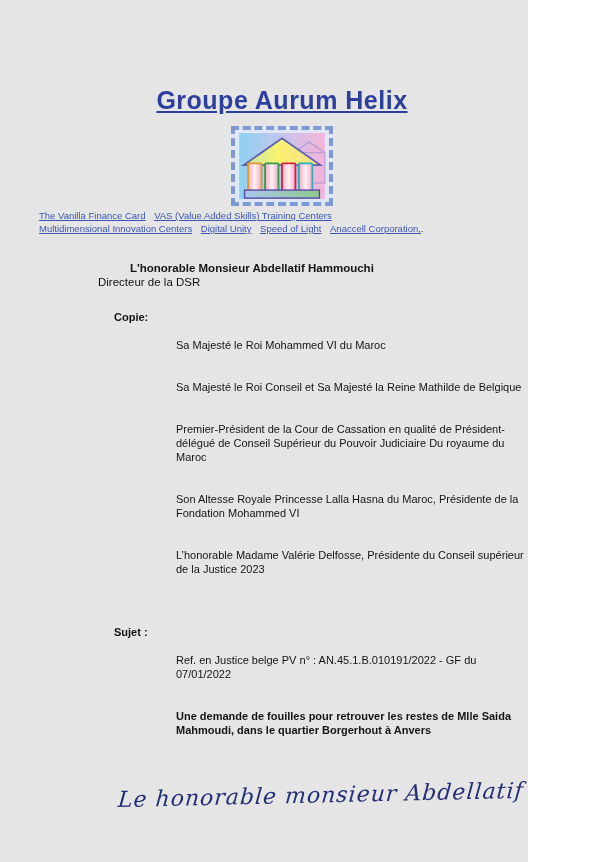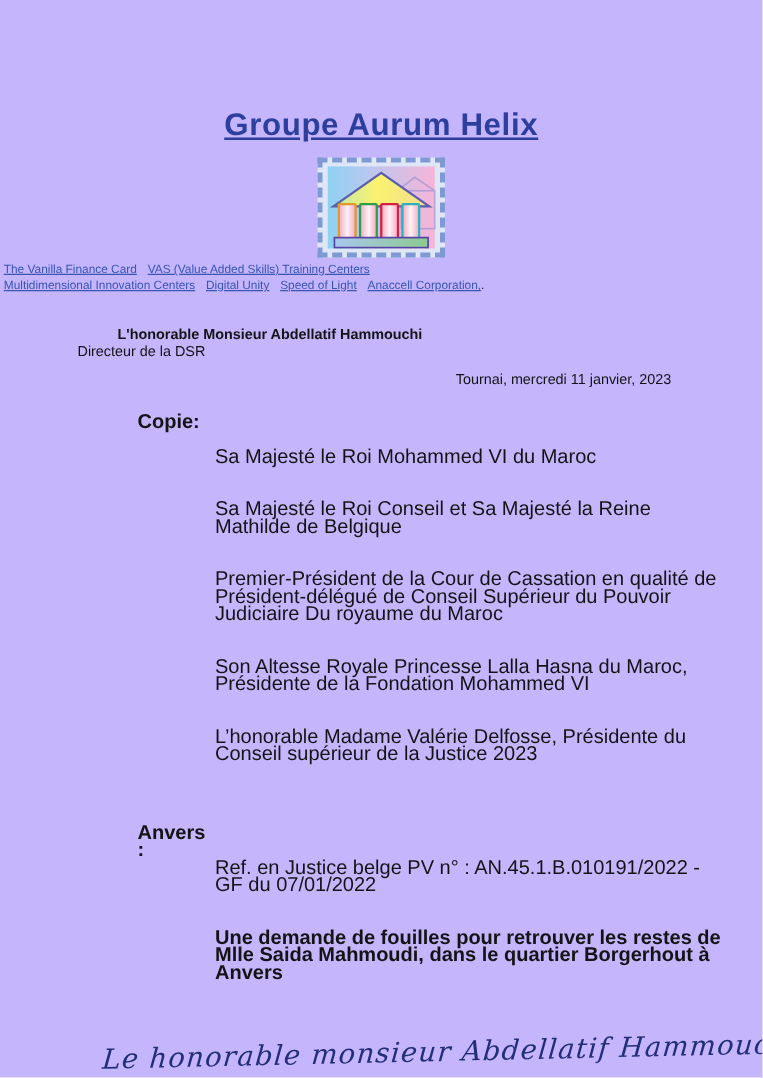--- a/index.html
+++ b/index.html
@@ -1,39 +1,39 @@
 <!DOCTYPE html>
 <html><head>
 <meta charset="utf-8">
 <style>
   * { box-sizing: border-box; margin: 0; padding: 0; }
   html, body { background: #ffffff; }
   .page {
-    width: 610px; height: 862px; background: #c4b5fd; overflow: hidden;
+    width: 528px; height: 862px; background: #e5e5e5; overflow: hidden;
     font-family: "Liberation Sans", "DejaVu Sans", sans-serif;
-    color: #141414; position: relative;
+    color: #141414; position: relative; padding-left: 36px;
   }
   .title-wrap { padding-top: 86px; text-align: center; }
   .title-link {
     font-size: 25px; font-weight: bold; color: #2d3f9d;
     text-decoration: underline; letter-spacing: 0.5px; cursor: pointer;
   }
   .logo-row { display: flex; justify-content: center; margin-top: 11px; }
   .logo-frame {
     width: 102px; height: 80px; padding: 3px;
     border: 4px dashed #7f9ad2; background: #dfe7f6;
   }
   .logo-frame svg { width: 100%; height: 100%; display: block; }
   .nav-links { text-align: left; margin-top: 3px; font-size: 9.5px; line-height: 13px; color: #3a55b4; }
   .nav-links a { color: #3a55b4; text-decoration: underline; margin: 0 3px; cursor: pointer; }
   .nav-links .dot { color: #141414; text-decoration: none; margin-left: -3px; }
   .address { margin: 26px 0 0 62px; font-size: 11.5px; line-height: 14px; }
   .address .name { font-weight: bold; margin-left: 32px; }
   .dateline { margin-top: 9px; text-align: right; padding-right: 73px; font-size: 11.5px; }
-  .block { display: flex; margin-top: 21px; font-size: 16px; line-height: 14px; justify-content: center; }
+  .block { display: flex; margin-top: 21px; font-size: 11px; line-height: 14px; justify-content: center; }
   .block .label { font-weight: bold; flex: none; width: 62px; margin-left: 78px; }
   .block .content { width: 406px; white-space: pre-wrap; }
   .block .content .bold { font-weight: bold; }
   .handwriting {
     margin: 22px 0 0 82px;
     font-family: "DejaVu Serif", serif; font-style: italic;
     font-size: 22px; color: #232e78; white-space: nowrap;
     transform: rotate(-1.3deg) skewX(-6deg); transform-origin: left center;
     letter-spacing: 1px;
   }
@@ -98,35 +98,34 @@
       <a>Speed of Light</a>
       <a>Anaccell Corporation,</a><span class="dot">.</span>
     </div>
   </div>
 
   <div class="address">
     <div class="name">L'honorable Monsieur Abdellatif Hammouchi</div>
     <div>Directeur de la DSR</div>
   </div>
 
-  <div class="dateline">Tournai, mercredi 11 janvier, 2023</div>
 
   <div class="block">
     <div class="label">Copie:</div>
     <div class="content">
       <div>Sa Majesté le Roi Mohammed VI du Maroc</div>
       <div>Sa Majesté le Roi Conseil et Sa Majesté la Reine Mathilde de Belgique</div>
       <div>Premier-Président de la Cour de Cassation en qualité de Président-délégué de Conseil Supérieur du Pouvoir Judiciaire Du royaume du Maroc</div>
       <div>Son Altesse Royale Princesse Lalla Hasna du Maroc, Présidente de la Fondation Mohammed VI</div>
       <div>L’honorable Madame Valérie Delfosse, Présidente du Conseil supérieur de la Justice 2023</div>
     </div>
   </div>
 
   <div class="block">
-    <div class="label">Anvers :</div>
+    <div class="label">Sujet :</div>
     <div class="content">
       <div>Ref. en Justice belge PV n° : AN.45.1.B.010191/2022 - GF du 07/01/2022</div>
       <div class="bold">Une demande de fouilles pour retrouver les restes de Mlle Saida Mahmoudi, dans le quartier Borgerhout à Anvers</div>
     </div>
   </div>
 
   <div class="handwriting">Le honorable monsieur Abdellatif Hammouchi,</div>
 
 </div>
 

